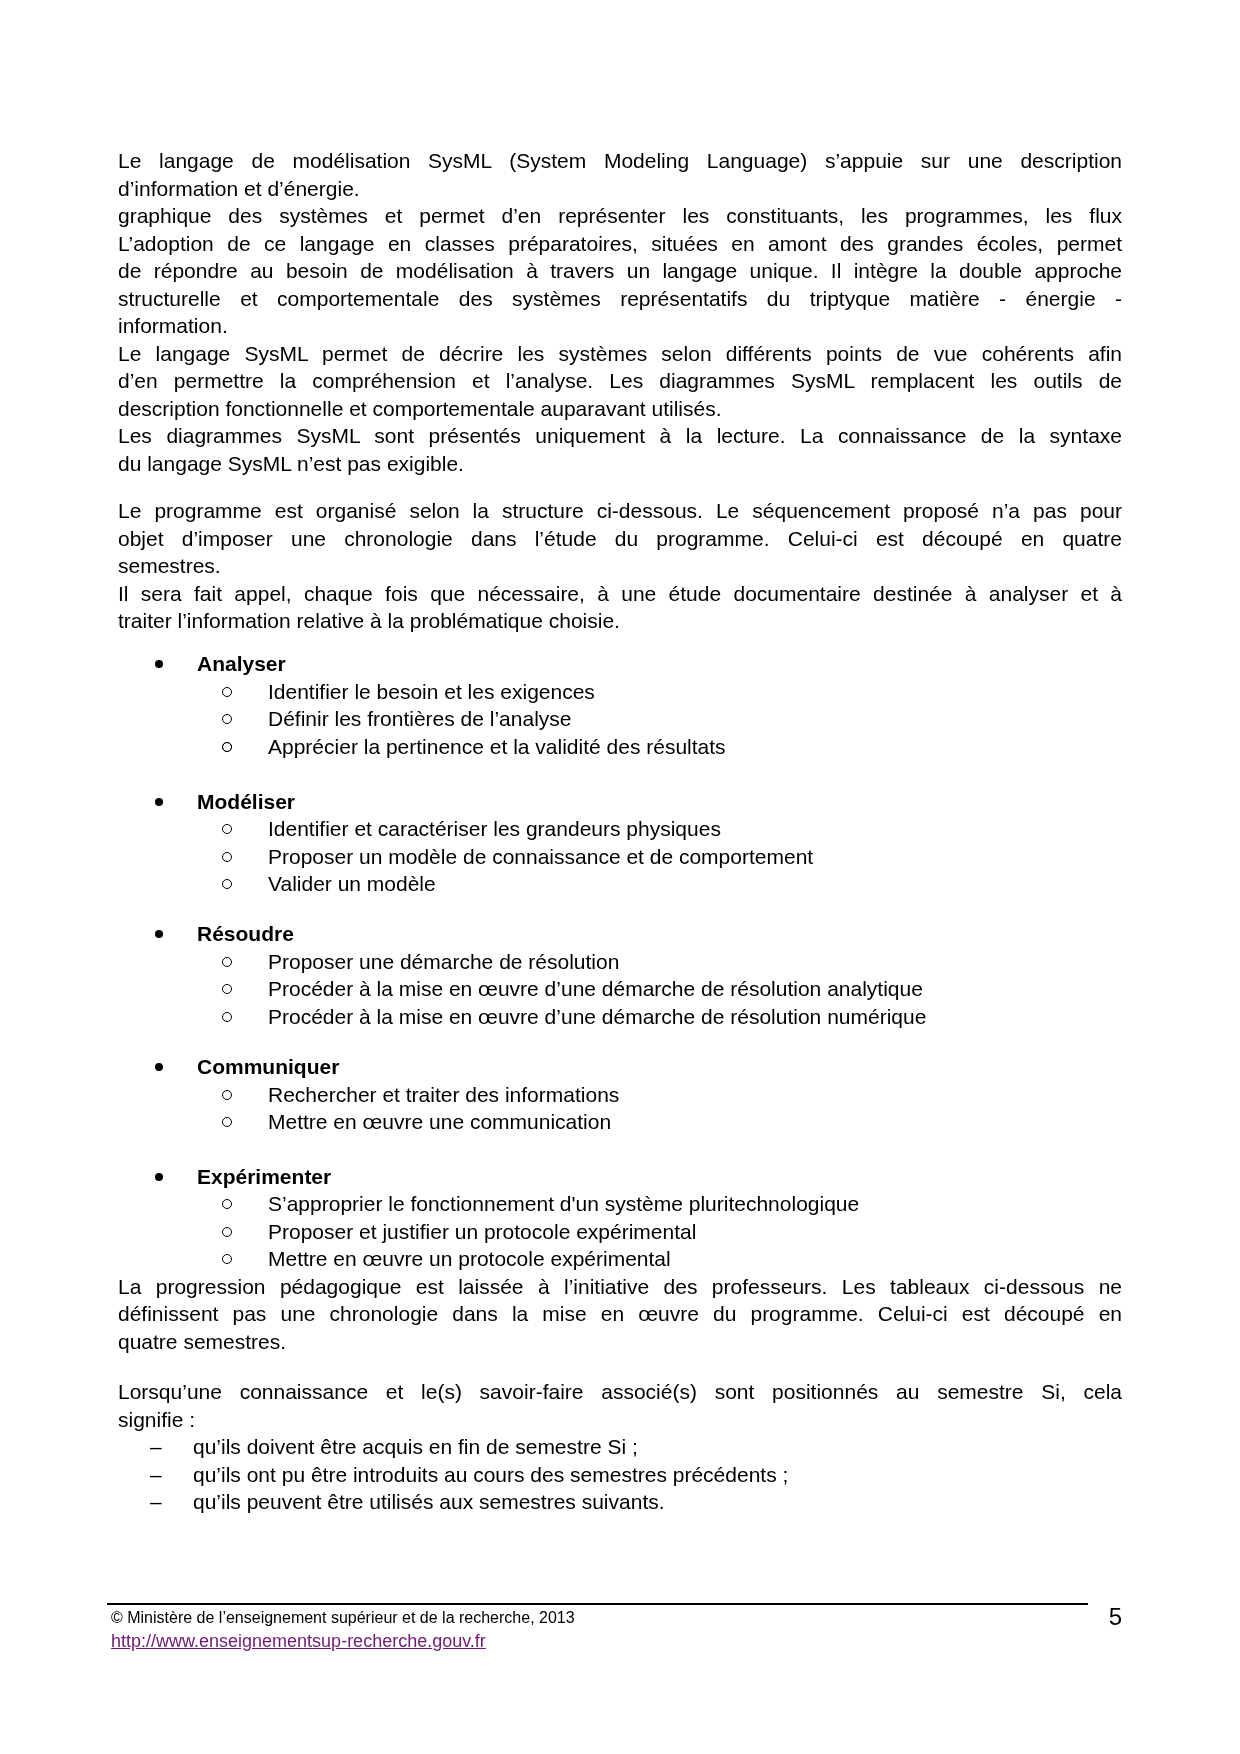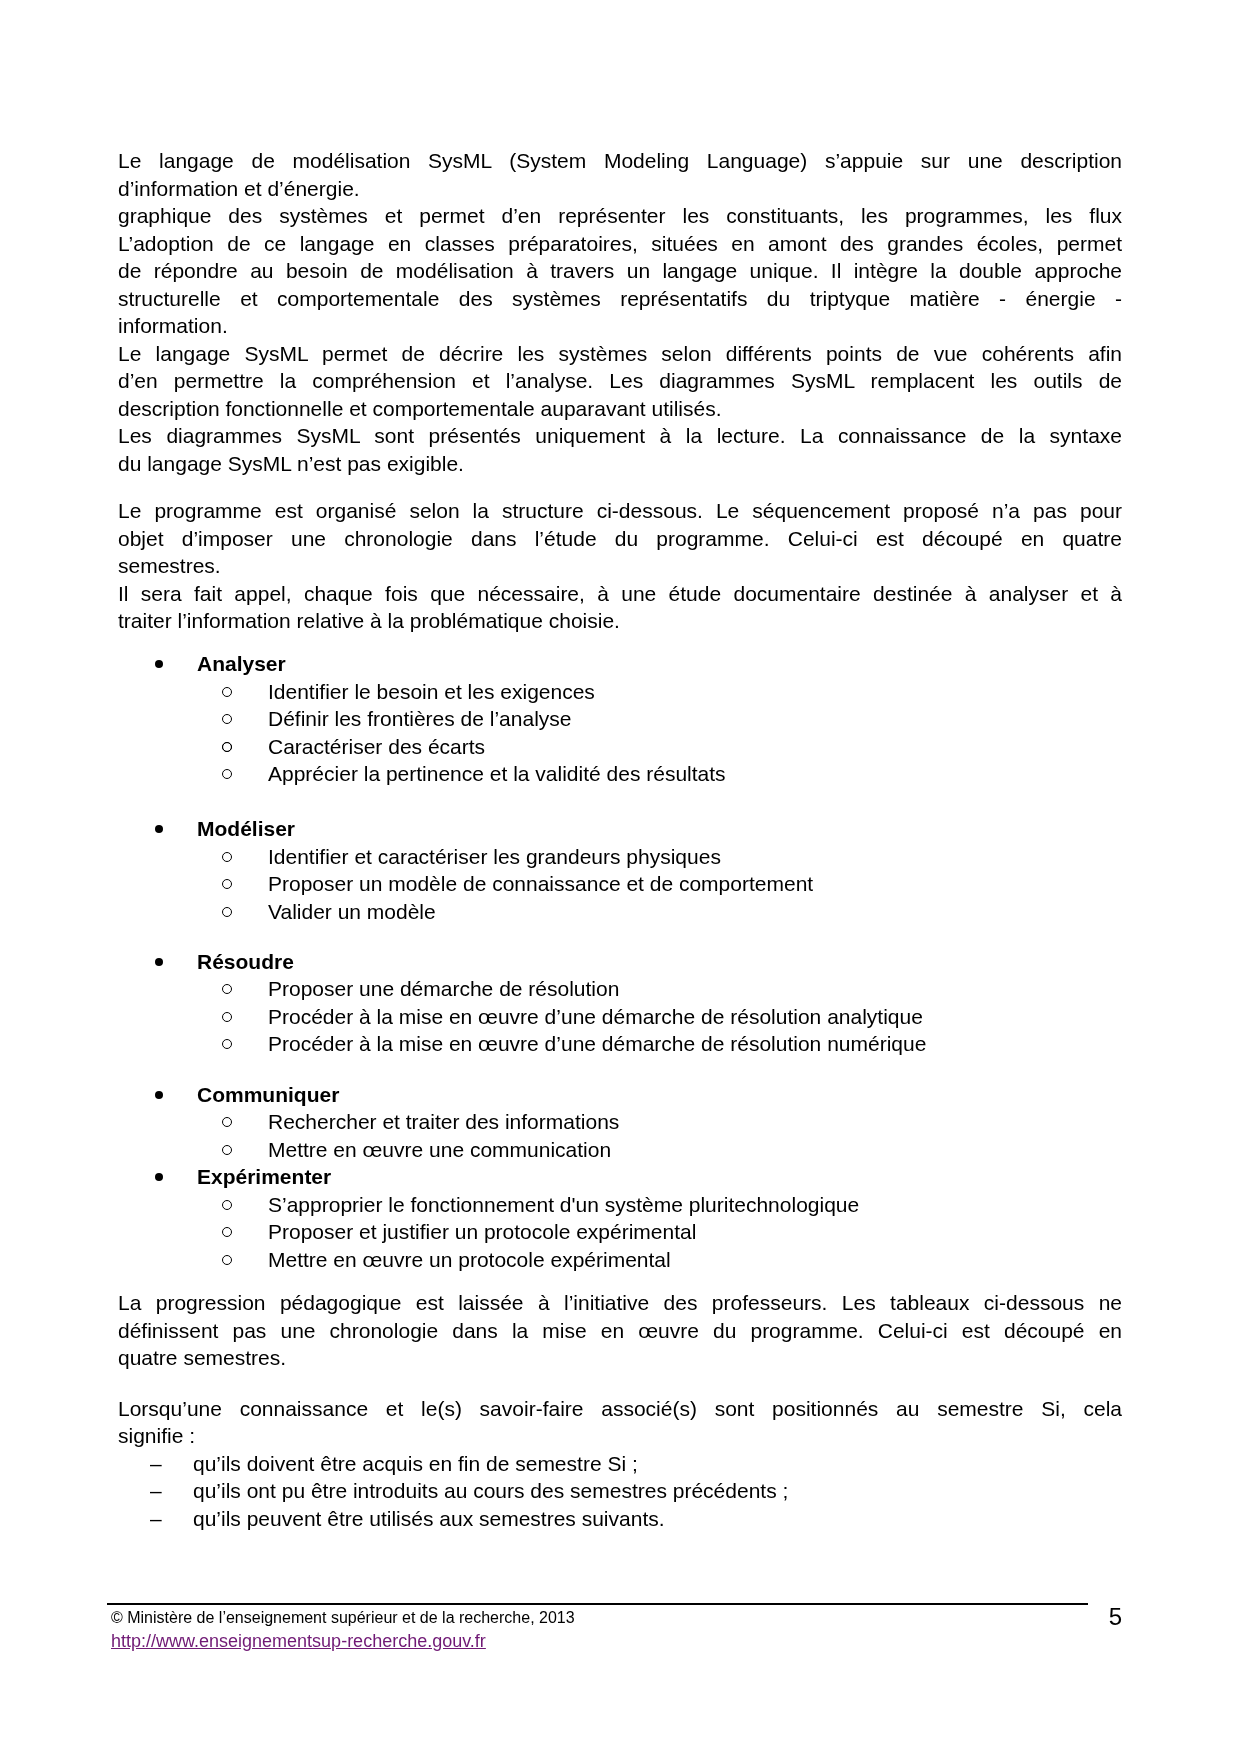--- a/index.html
+++ b/index.html
@@ -18,28 +18,28 @@
     position: absolute;
     left: 118px;
     top: 147px;
     width: 1004px;
   }
   .para { margin: 0; }
   .jline { text-align: justify; text-align-last: justify; }
   .jline.last { text-align-last: left; }
 
   .mt-p5 { margin-top: 20px; }
-  .mt-p7 { margin-top: 16px; }
+  .mt-p7 { }
   .mt-p8 { margin-top: 23px; }
 
   .skill-group.g1 { margin-top: 15.5px; }
   .skill-group.g2 { margin-top: 27.5px; }
   .skill-group.g3 { margin-top: 22.5px; }
   .skill-group.g4 { margin-top: 23px; }
-  .skill-group.g5 { }
+  .skill-group.g5 { margin-top: 27px; }
 
   .skill-title-row { position: relative; padding-left: 79px; font-weight: bold; }
   .bullet-dot {
     position: absolute; left: 37px; top: 10px;
     width: 8px; height: 8px; background: #000; border-radius: 50%;
   }
   .sub-item { position: relative; padding-left: 150px; }
   .circle-marker {
     position: absolute; left: 104px; top: 9px;
     width: 10px; height: 10px; box-sizing: border-box;
@@ -118,24 +118,20 @@
       </div>
       <div class="sub-item">
         <span class="circle-marker"></span>
         <span>Définir les frontières de l’analyse</span>
       </div>
       <div class="sub-item">
         <span class="circle-marker"></span>
       </div>
       <div class="sub-item">
         <span class="circle-marker"></span>
-        <span>Caractériser des écarts</span>
-      </div>
-      <div class="sub-item">
-        <span class="circle-marker"></span>
         <span>Apprécier la pertinence et la validité des résultats</span>
       </div>
     </div>
 
     <div class="skill-group g2">
       <div class="skill-title-row">
         <span class="bullet-dot"></span>
         <span>Modéliser</span>
       </div>
       <div class="sub-item">

